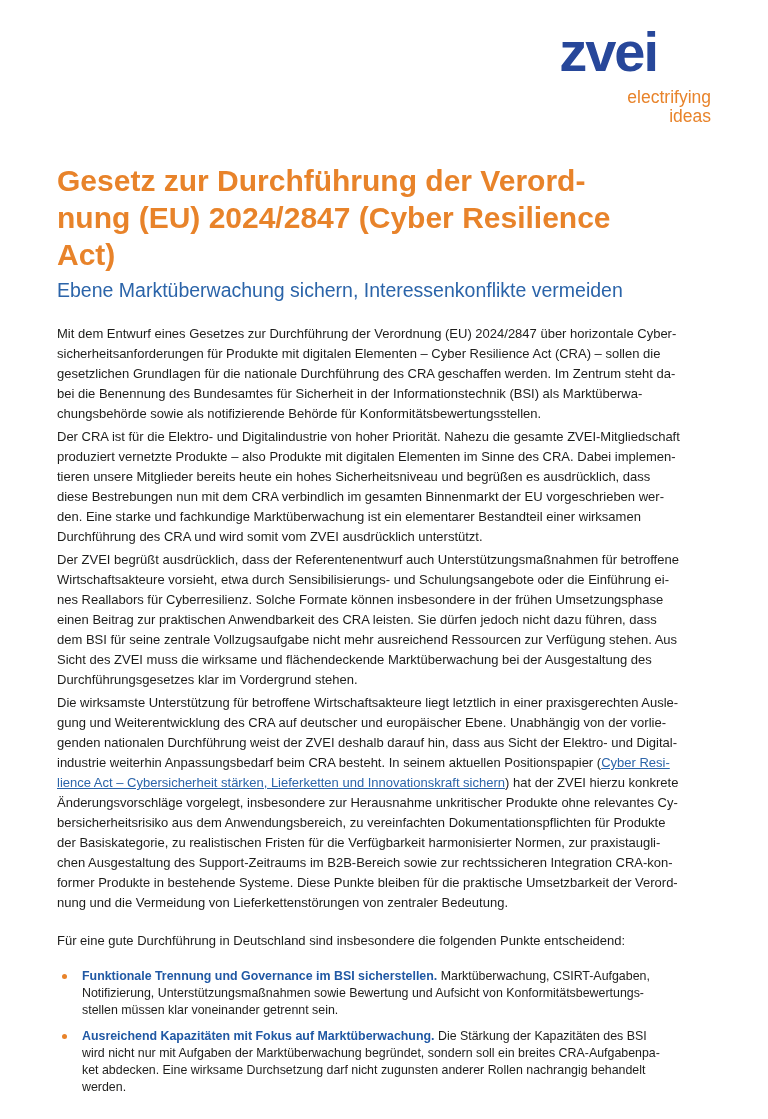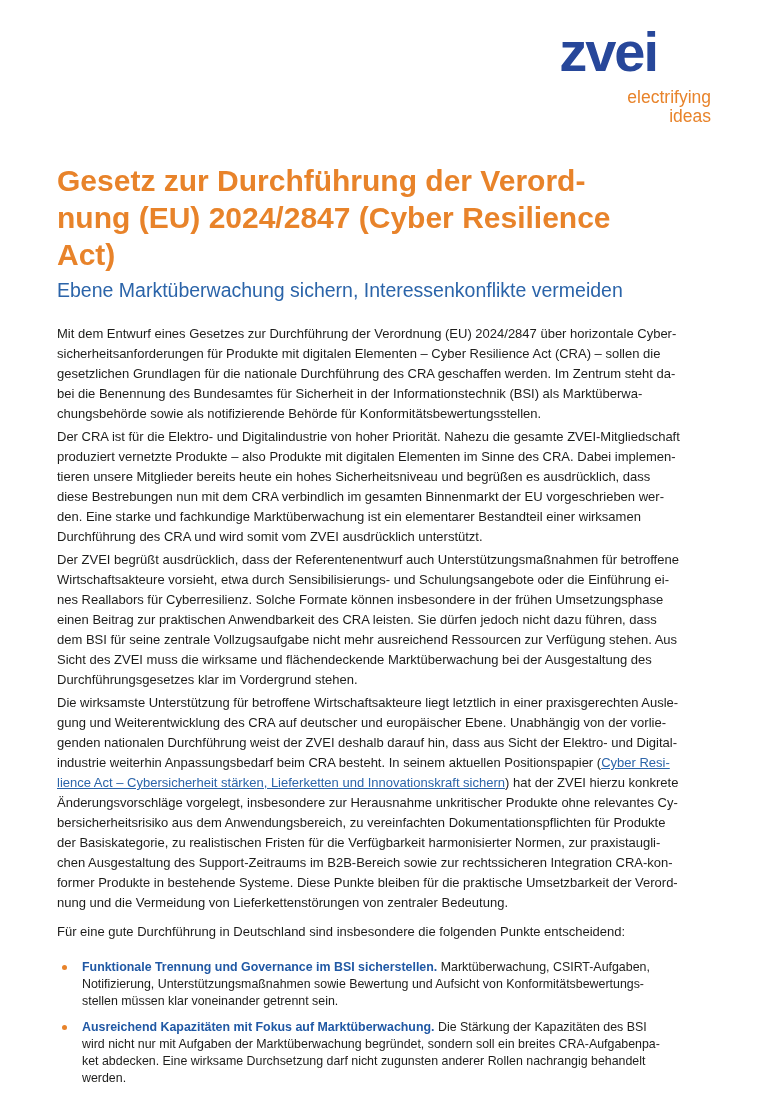--- a/index.html
+++ b/index.html
@@ -44,21 +44,21 @@
     font-size: 19.5px; line-height: 25px; font-weight: normal;
     color: #2B64A9;
   }
   p.body {
     margin: 0 0 3px 0;
     font-size: 13px; line-height: 20px;
     color: #1D1D1B;
     white-space: pre-line;
   }
   p.first { margin-top: 21px; }
-  p.intro { margin-top: 9px; }
+  p.intro { margin-top: 18px; }
   a.doclink { color: #2B64A9; text-decoration: underline; cursor: pointer; }
   ul.bullets {
     list-style: none;
     margin: 17px 0 0 0; padding: 0;
   }
   ul.bullets li {
     position: relative;
     padding-left: 25px;
     margin: 0 0 9px 0;
     font-size: 12.4px; line-height: 17px;

